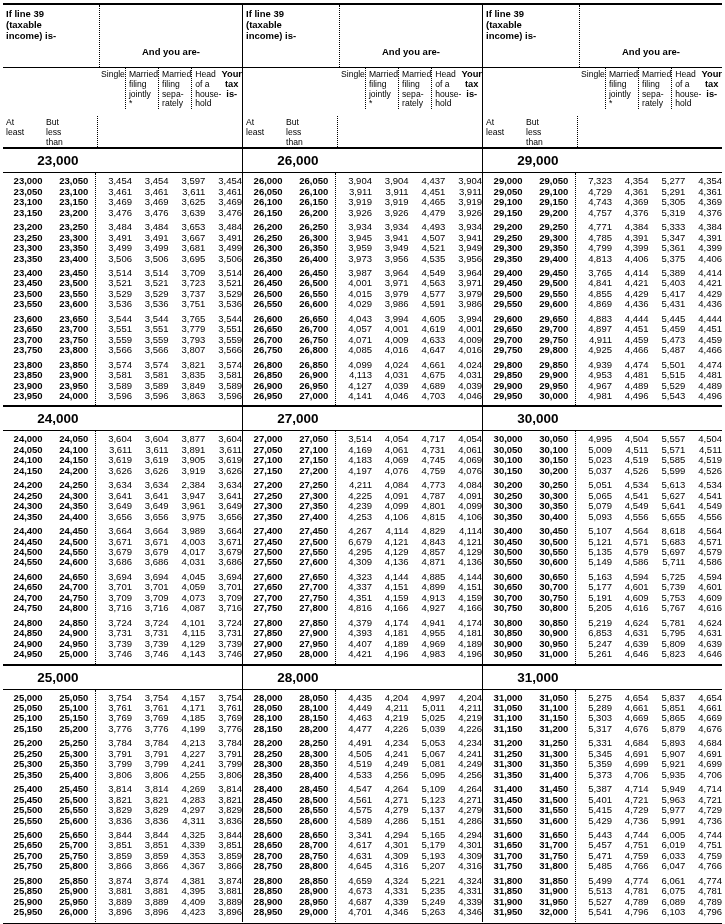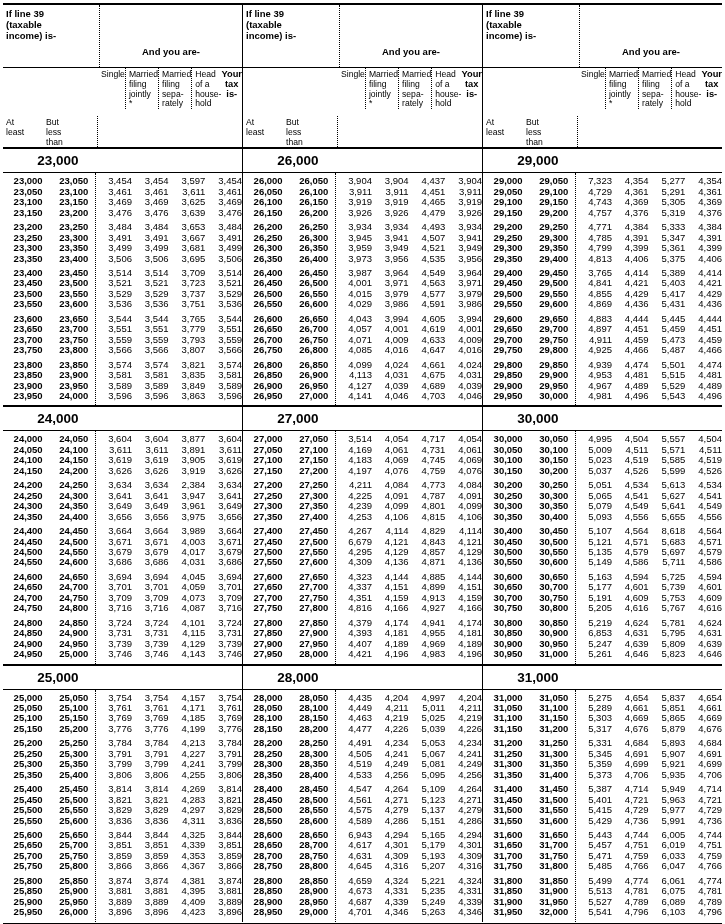--- a/index.html
+++ b/index.html
@@ -1035,21 +1035,21 @@
               <span class="c c0 ci">28,550</span>
               <span class="c c1 ci">28,600</span>
               <span class="c c2 ct">4,589</span>
               <span class="c c3 ct">4,286</span>
               <span class="c c4 ct">5,151</span>
               <span class="c c5 ct">4,286</span>
             </div>
             <div class="trow gap">
               <span class="c c0 ci">28,600</span>
               <span class="c c1 ci">28,650</span>
-              <span class="c c2 ct">6,943</span>
+              <span class="c c2 ct">3,341</span>
               <span class="c c3 ct">4,294</span>
               <span class="c c4 ct">5,165</span>
               <span class="c c5 ct">4,294</span>
             </div>
             <div class="trow">
               <span class="c c0 ci">28,650</span>
               <span class="c c1 ci">28,700</span>
               <span class="c c2 ct">4,617</span>
               <span class="c c3 ct">4,301</span>
               <span class="c c4 ct">5,179</span>

